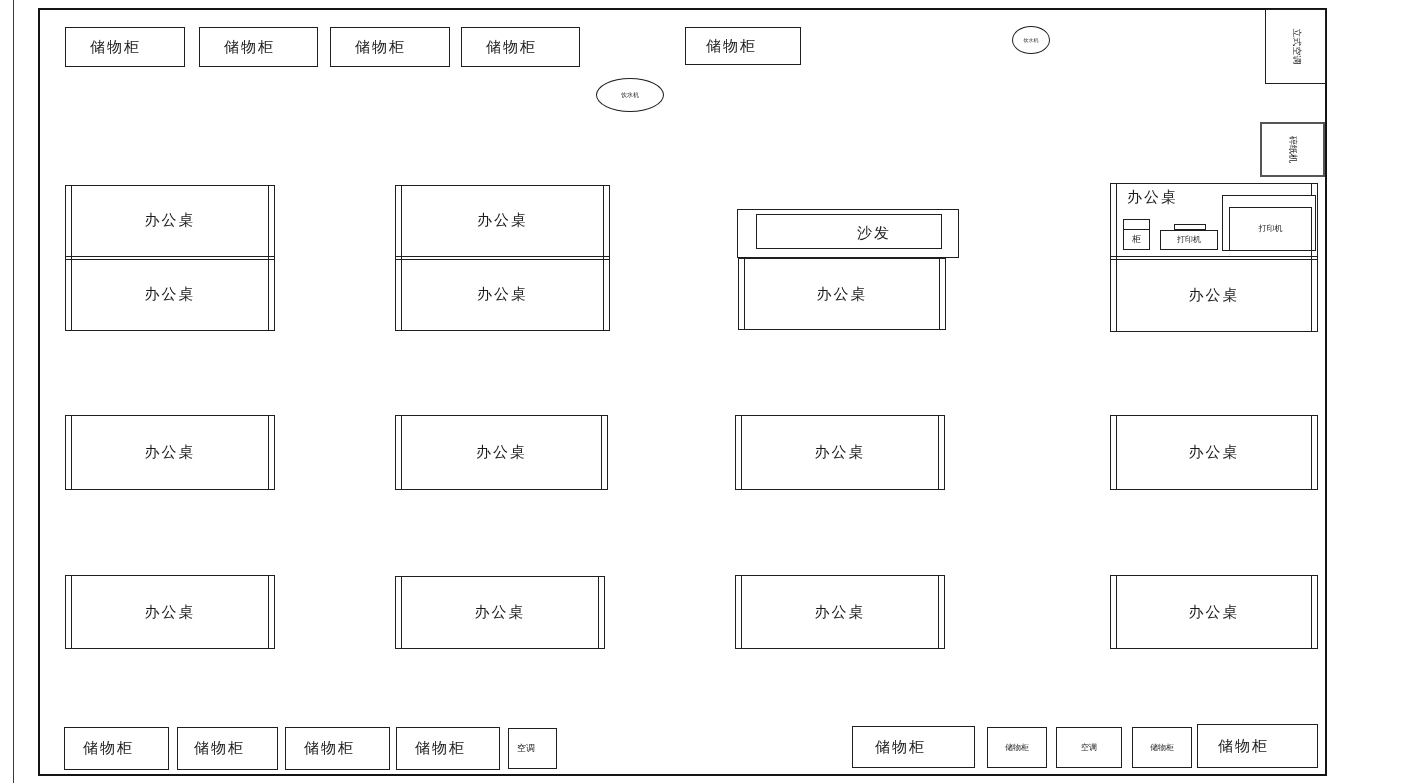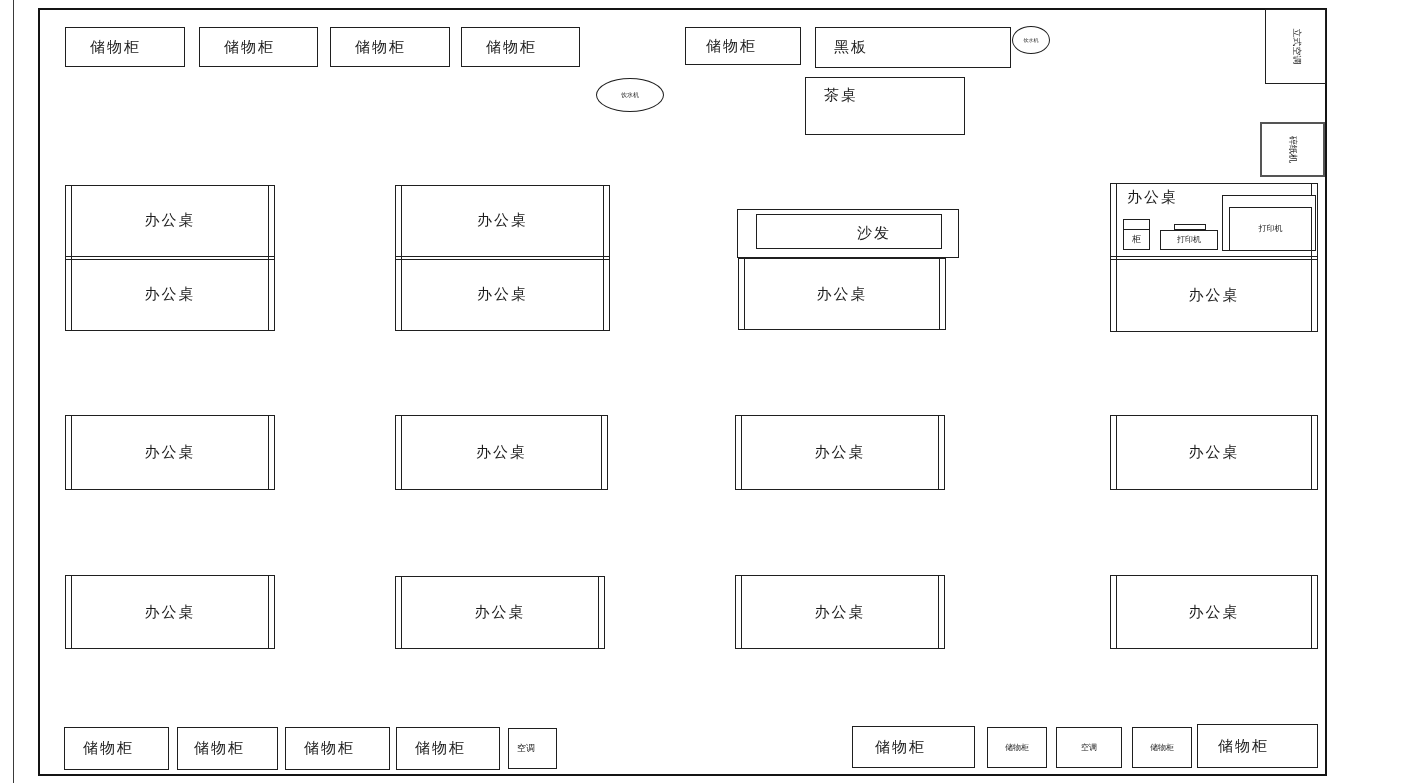--- a/index.html
+++ b/index.html
@@ -42,30 +42,20 @@
     <div class="item" style="left: 461px; top: 27px; width: 119px; height: 40px;">
       <div class="layer" style="inset: 0px; justify-content: flex-start; padding-left: 24px;">
         <span class="lbl" style="font-size: 15px;">储物柜</span>
       </div>
     </div>
     <div class="item" style="left: 685px; top: 27px; width: 116px; height: 38px;">
       <div class="layer" style="inset: 0px; justify-content: flex-start; padding-left: 20px;">
         <span class="lbl" style="font-size: 15px;">储物柜</span>
       </div>
     </div>
-    <div class="item" style="left: 815px; top: 27px; width: 196px; height: 41px;">
-      <div class="layer" style="inset: 0px; justify-content: flex-start; padding-left: 18px;">
-        <span class="lbl" style="font-size: 15px;">黑板</span>
-      </div>
-    </div>
-    <div class="item" style="left: 805px; top: 77px; width: 160px; height: 58px;">
-      <div class="layer" style="inset: 0px; justify-content: flex-start; align-items: flex-start; padding-left: 18px; padding-top: 10px;">
-        <span class="lbl" style="font-size: 15px;">茶桌</span>
-      </div>
-    </div>
     <div class="item ellipse" style="left: 596px; top: 78px; width: 68px; height: 34px;">
       <div class="layer" style="inset: 0px;">
         <span class="lbl small" style="font-size: 6px;">饮水机</span>
       </div>
     </div>
     <div class="item ellipse" style="left: 1012px; top: 26px; width: 38px; height: 28px;">
       <div class="layer" style="inset: 0px;">
         <span class="lbl small" style="font-size: 5px;">饮水机</span>
       </div>
     </div>

